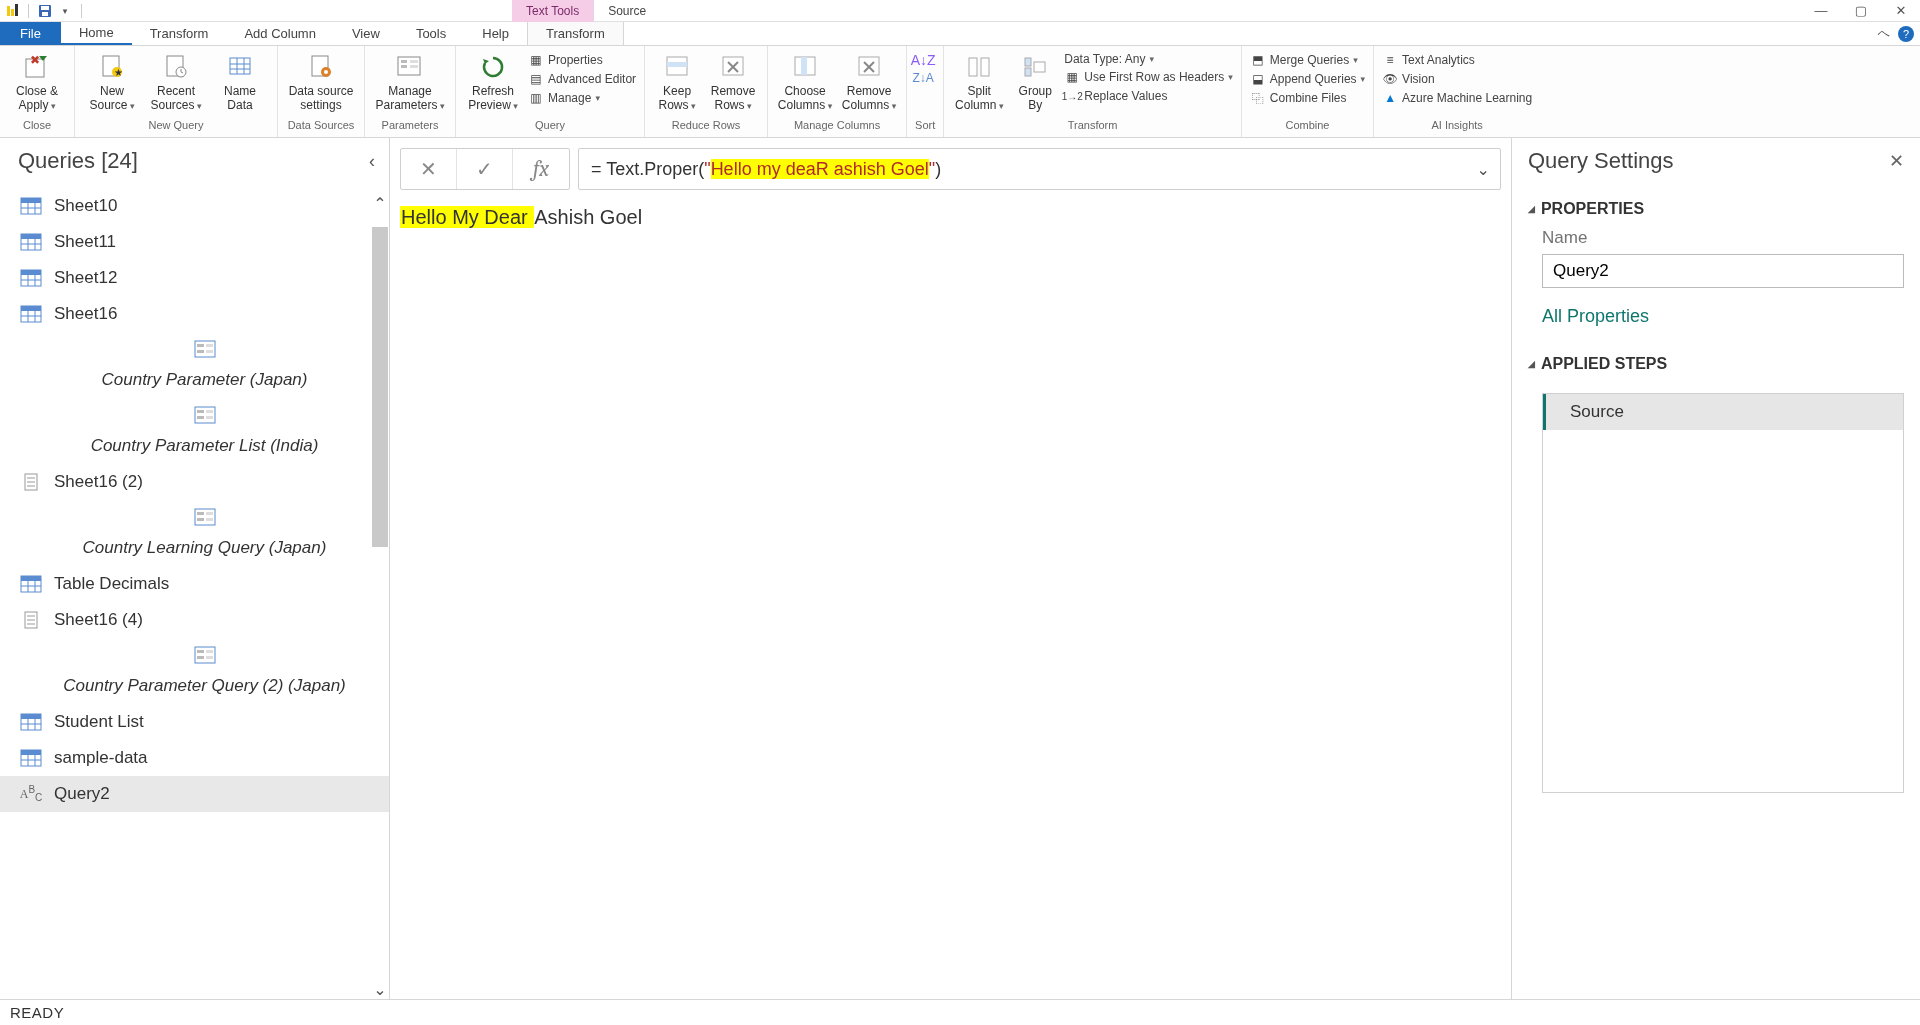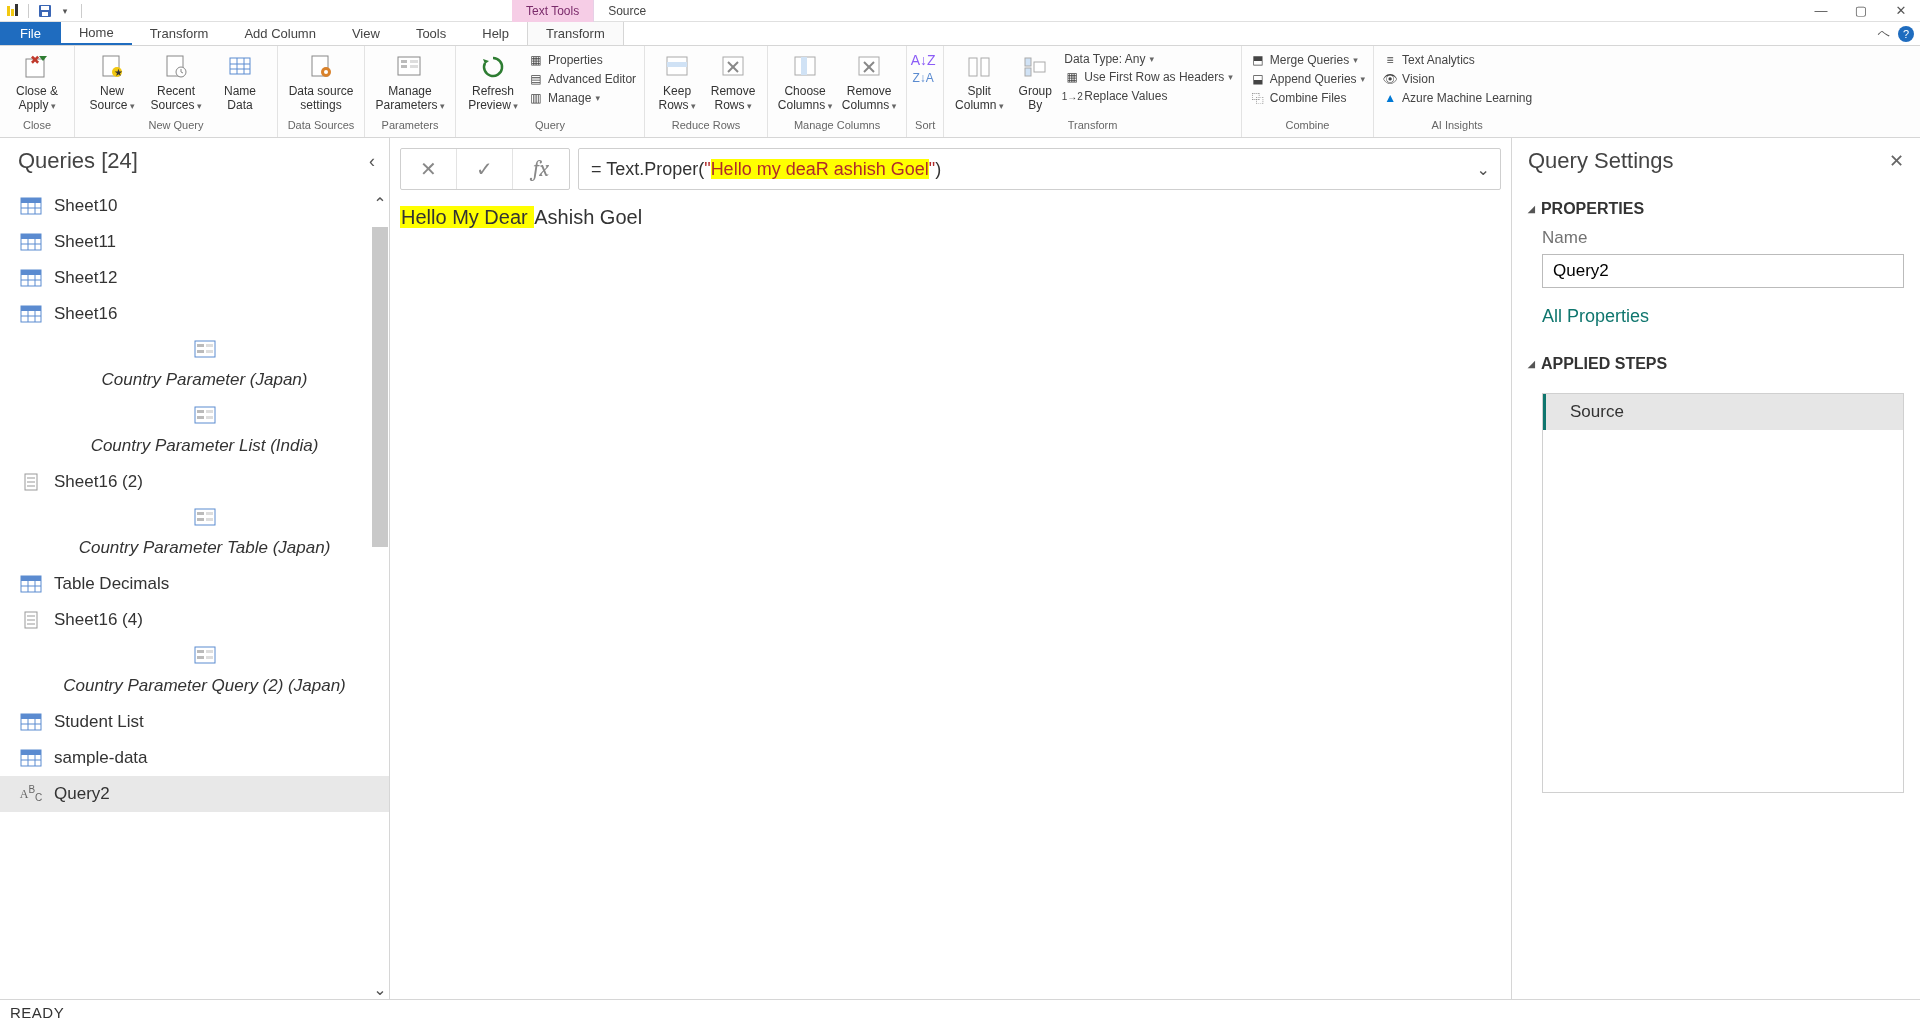--- a/index.html
+++ b/index.html
@@ -488,21 +488,21 @@
         <div class="qitem italic">
           <span class="qico">
             <svg width="22" height="18">
               <rect x="1" y="1" width="20" height="16" fill="#fff" stroke="#5b8bd0"></rect>
               <rect x="3" y="4" width="7" height="3" fill="#bbb"></rect>
               <rect x="3" y="10" width="7" height="3" fill="#bbb"></rect>
               <rect x="12" y="4" width="7" height="3" fill="#ddd"></rect>
               <rect x="12" y="10" width="7" height="3" fill="#ddd"></rect>
             </svg>
           </span>
-          <span>Country Parameter Table (Japan)</span>
+          <span>Country Learning Query (Japan)</span>
         </div>
         <div class="qitem">
           <span class="qico">
             <svg width="22" height="18">
               <rect x="1" y="1" width="20" height="16" fill="#fff" stroke="#5b8bd0"></rect>
               <rect x="1" y="1" width="20" height="5" fill="#5b8bd0"></rect>
               <line x1="8" y1="1" x2="8" y2="17" stroke="#5b8bd0"></line>
               <line x1="15" y1="1" x2="15" y2="17" stroke="#5b8bd0"></line>
               <line x1="1" y1="11" x2="21" y2="11" stroke="#5b8bd0"></line>
             </svg>

